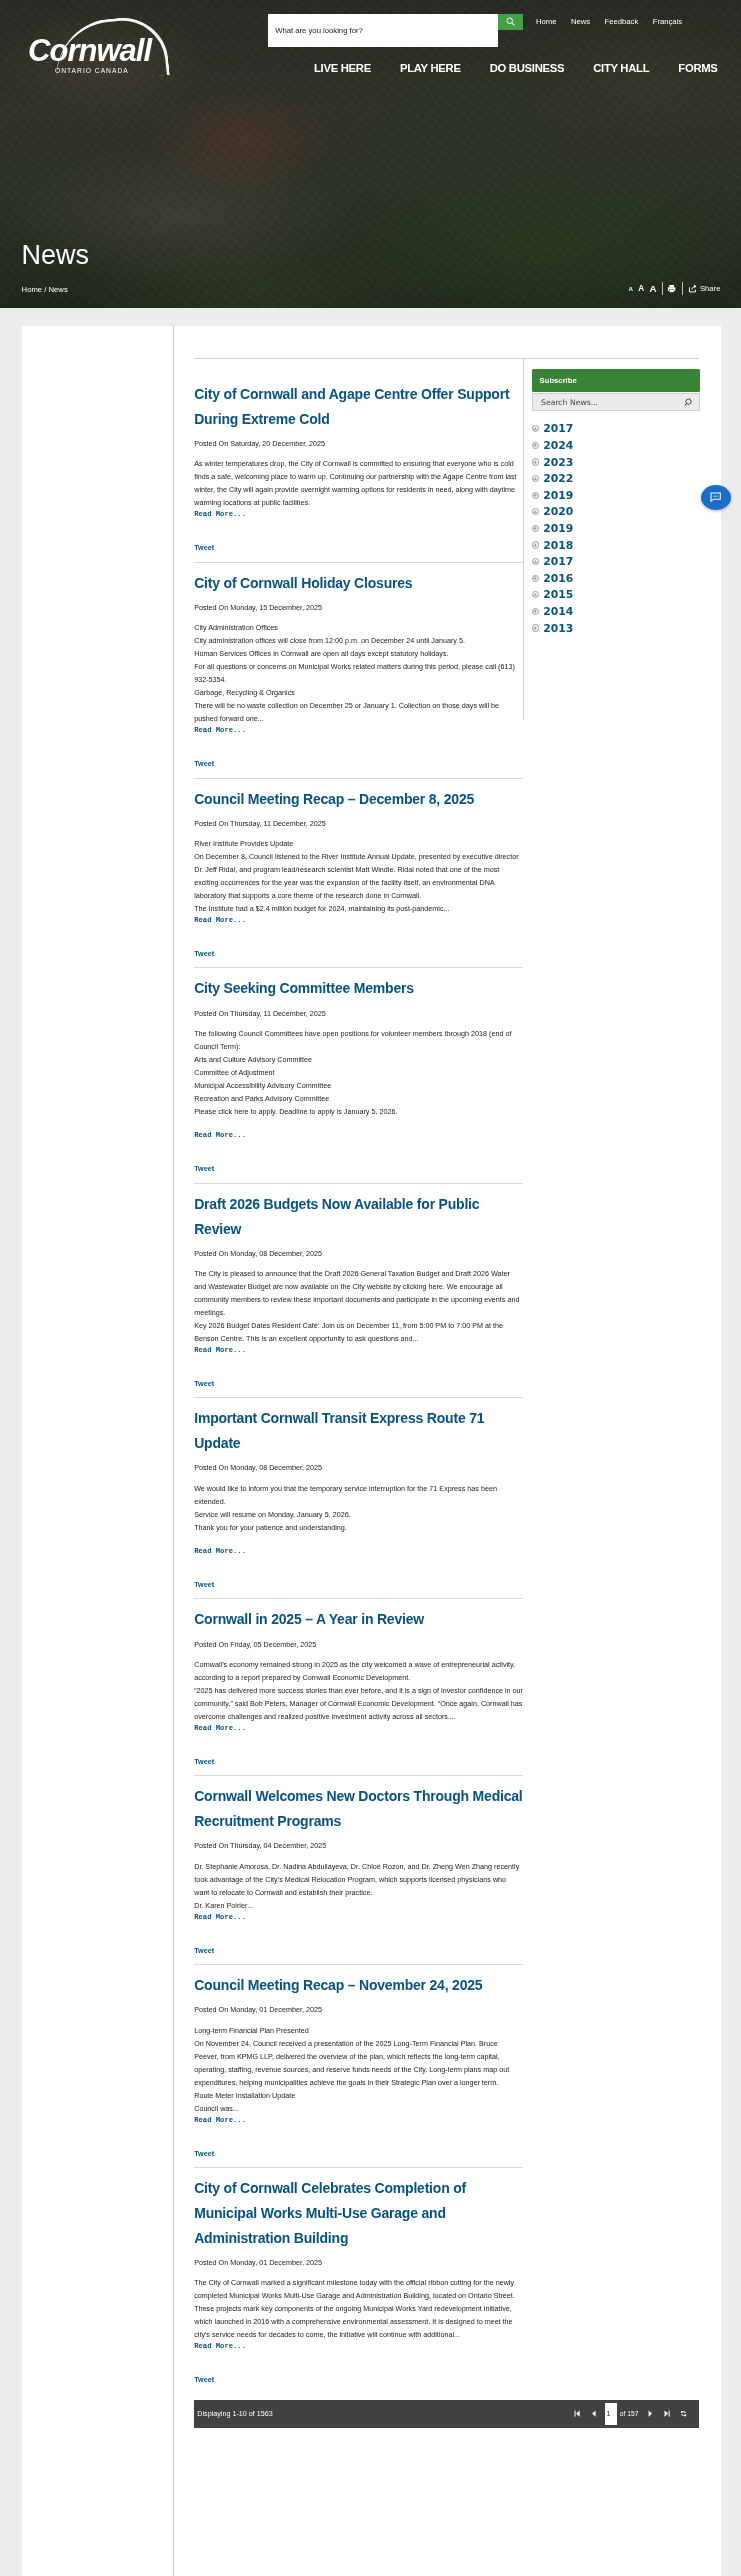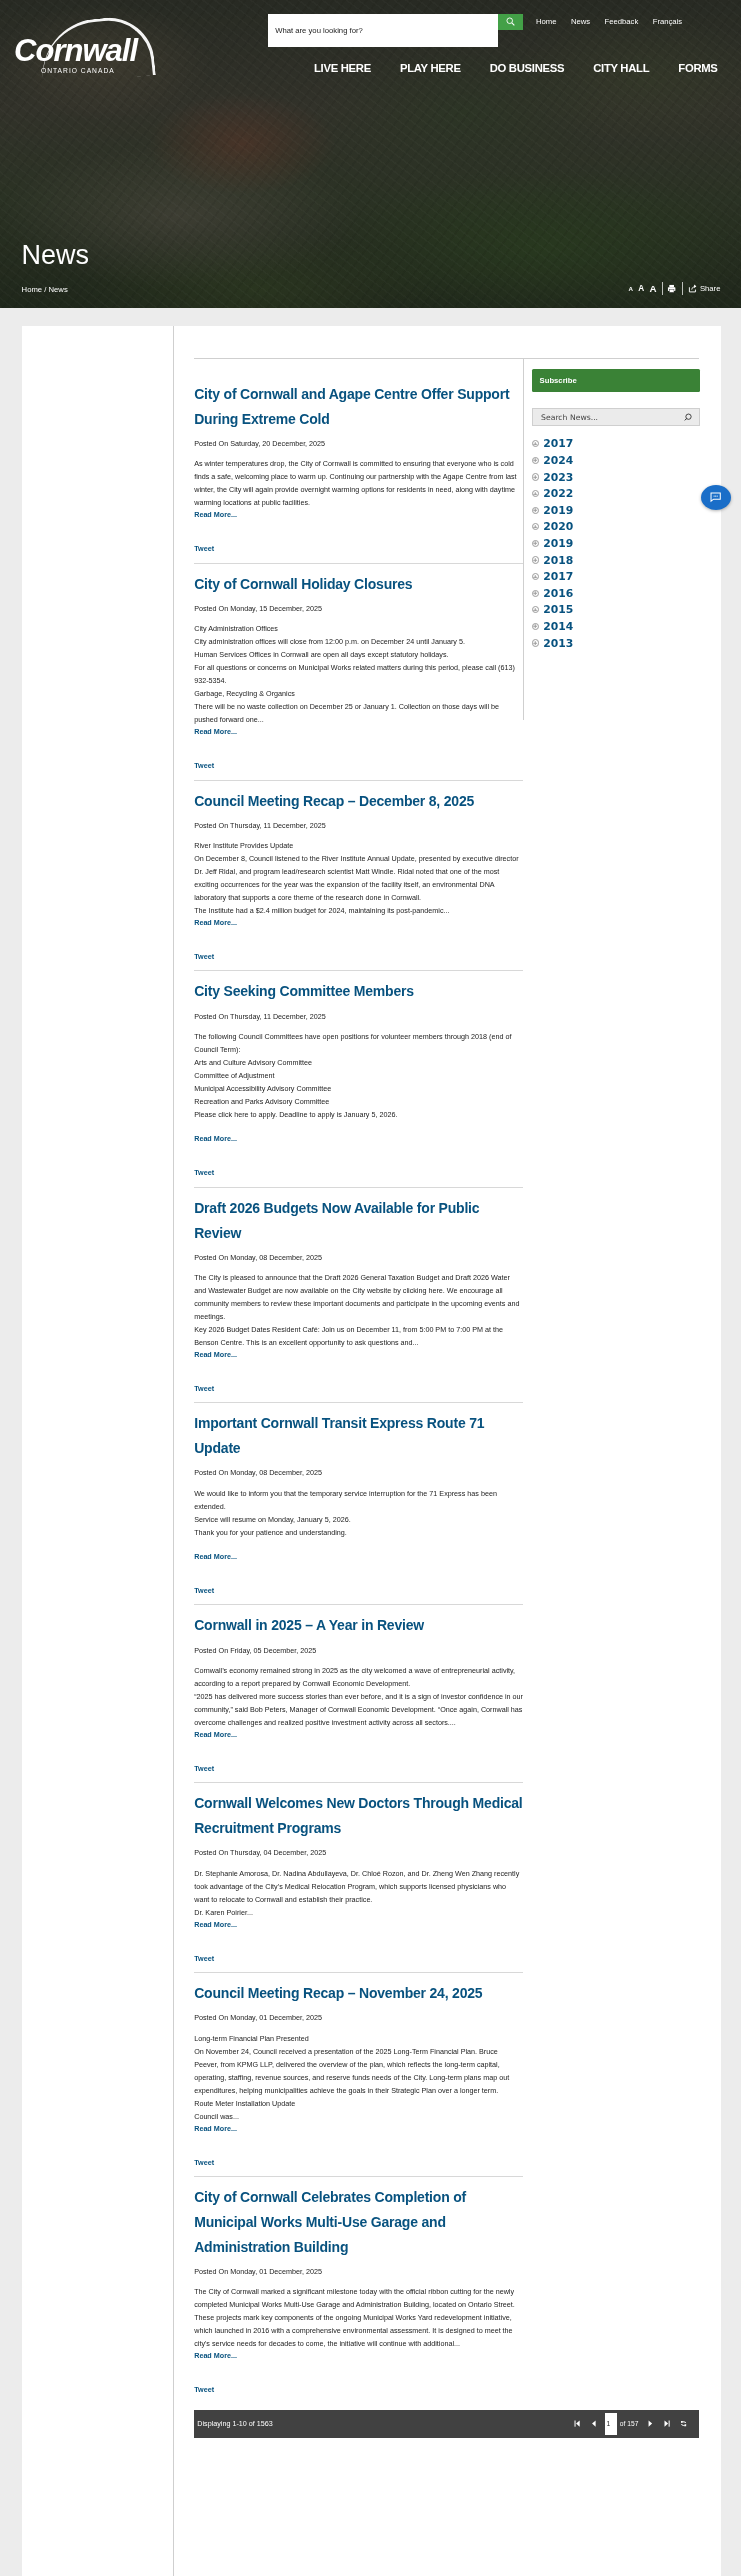--- a/index.html
+++ b/index.html
@@ -35,21 +35,21 @@
       repeating-linear-gradient(-53deg, rgba(0,0,0,0.06) 0 2.1px, transparent 2.1px 8.8px);
   }
   .hero::after {
     content: "";
     position: absolute; inset: 0;
     background: rgba(0,0,0,0.32);
   }
   .hero > * { position: relative; z-index: 2; }
 
   .logo {
-    position: absolute; left: 12px; top: 18.5px;
+    position: absolute; left: 26px; top: 18.5px;
     width: 134px; height: 52px;
     color: #fff;
   }
   .logo-arc {
     position: absolute; left: 28px; top: 0px;
     width: 113px; height: 62px;
     border-top: 3.1px solid #fff;
     border-right: 3.1px solid #fff;
     border-radius: 57px 46px 0 0;
     transform: rotate(-6deg);
@@ -164,20 +164,21 @@
     font-size: 7.2px; color: #222;
     margin-top: 7.2px; margin-bottom: 9.3px;
   }
   .article .excerpt p {
     font-size: 7.2px; line-height: 13px; color: #222;
   }
   .read-more {
     display: inline-block;
     color: #08527f; font-weight: bold; font-size: 7.2px;
     margin-top: 1px;
+    font-family: Liberation Mono, monospace;
   }
   .read-more.gap { margin-top: 13.4px; }
   .tweet {
     display: block;
     color: #08527f; font-weight: bold; font-size: 7.2px;
     margin-top: 25px;
   }
 
   .sidebar {
     width: 176px;
@@ -189,21 +190,21 @@
   .subscribe-btn {
     display: block;
     width: 168px; height: 23px;
     background: #3a8236; color: #fff;
     border-radius: 1.5px;
     font-size: 7.7px; font-weight: bold;
     padding: 6.7px 7.7px;
     cursor: pointer;
   }
   .news-search {
-    margin-top: 16px;
+    margin-top: 1px;
     width: 168px; height: 18px;
     background: #ebebeb;
     border: 0.5px solid #cfcfcf;
     display: flex; align-items: center;
   }
   .news-search input {
     flex: 1; border: 0; background: transparent; height: 17px;
     padding: 0 8.2px; font-size: 7.7px; color: #333;
     font-family: "DejaVu Sans", sans-serif;
   }

